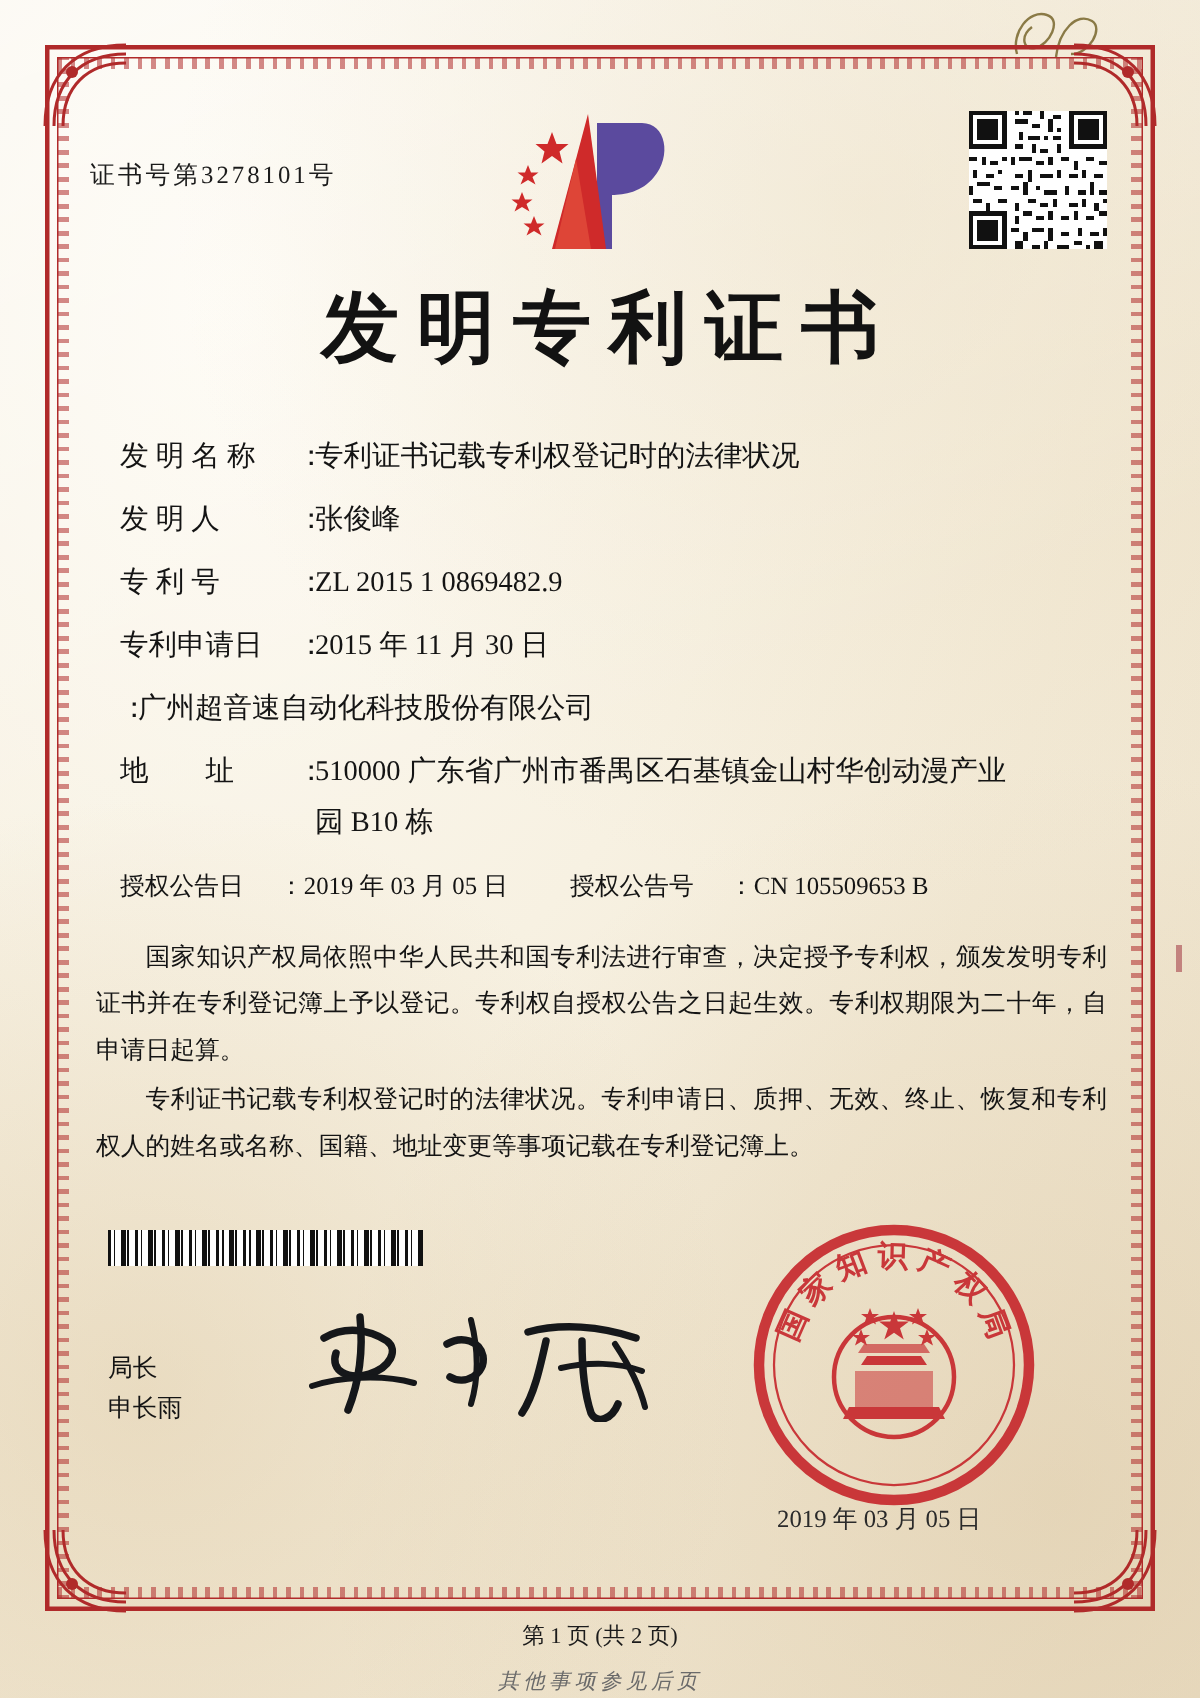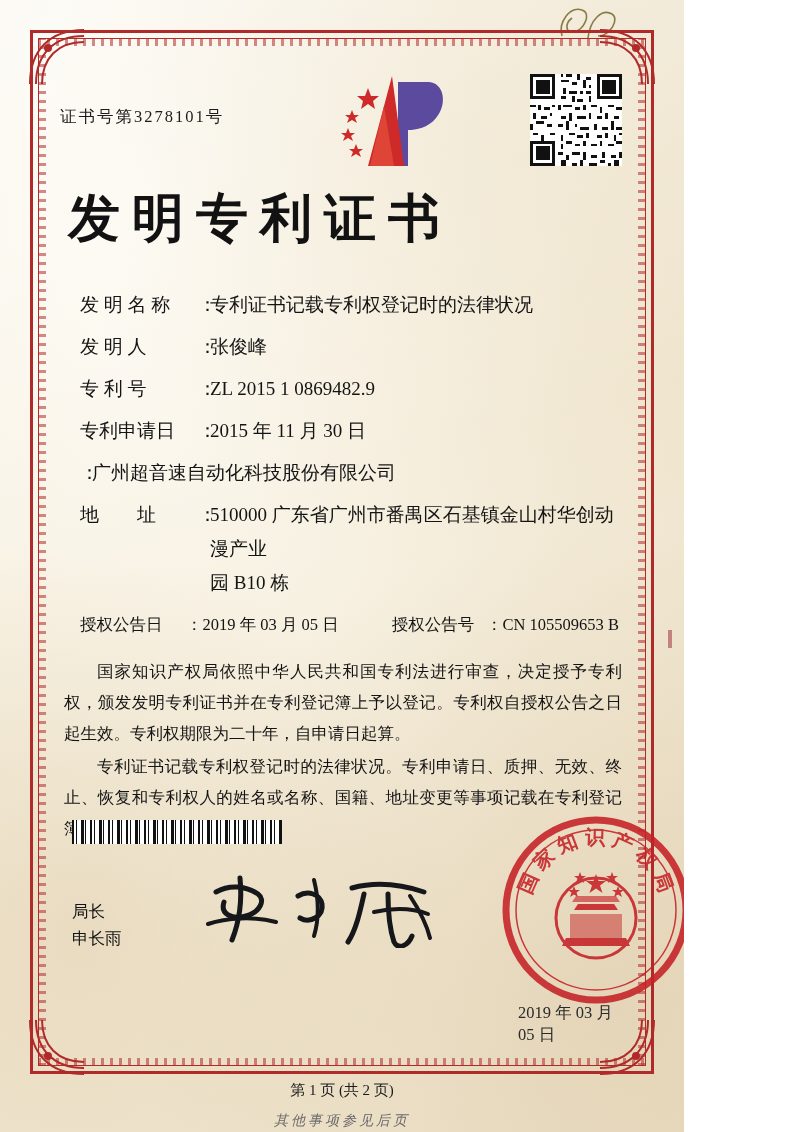--- a/index.html
+++ b/index.html
@@ -5,21 +5,21 @@
   html, body {
     margin: 0;
     padding: 0;
     background: #ffffff;
   }
   body {
     font-family: "Liberation Serif", "DejaVu Serif", serif;
   }
   .page {
     position: relative;
-    width: 684px;
+    width: 800px;
     height: 1132px;
     overflow: hidden;
     background:
       radial-gradient(ellipse at 20% 18%, #fdfaf2 0%, #f7f1e2 38%, #f2e9d5 62%, #ece0c8 100%);
   }
   
   .paper-texture {
     position: absolute;
     inset: 0;
     background:
@@ -106,20 +106,21 @@
   .qr {
     position: absolute;
     right: 6px;
     top: 18px;
     width: 92px;
     height: 92px;
   }
 
   .title {
     margin-top: 8px;
+    text-align: center;
     font-size: 52px;
     letter-spacing: 12px;
     font-weight: bold;
     color: #121212;
     text-indent: 12px;
     font-family: "DejaVu Serif", serif;
   }
 
   .fields {
     margin-top: 34px;
@@ -156,21 +157,20 @@
     margin-top: 2px;
   }
   .row-split .left {
     width: 300px;
     flex: 0 0 300px;
     display: flex;
   }
   .row-split .right {
     flex: 1 1 auto;
     display: flex;
-    text-align: center;
   }
   .row-split .label-a {
     width: 106px;
     flex: 0 0 106px;
   }
   .row-split .label-b {
     width: 106px;
     flex: 0 0 106px;
   }
 

